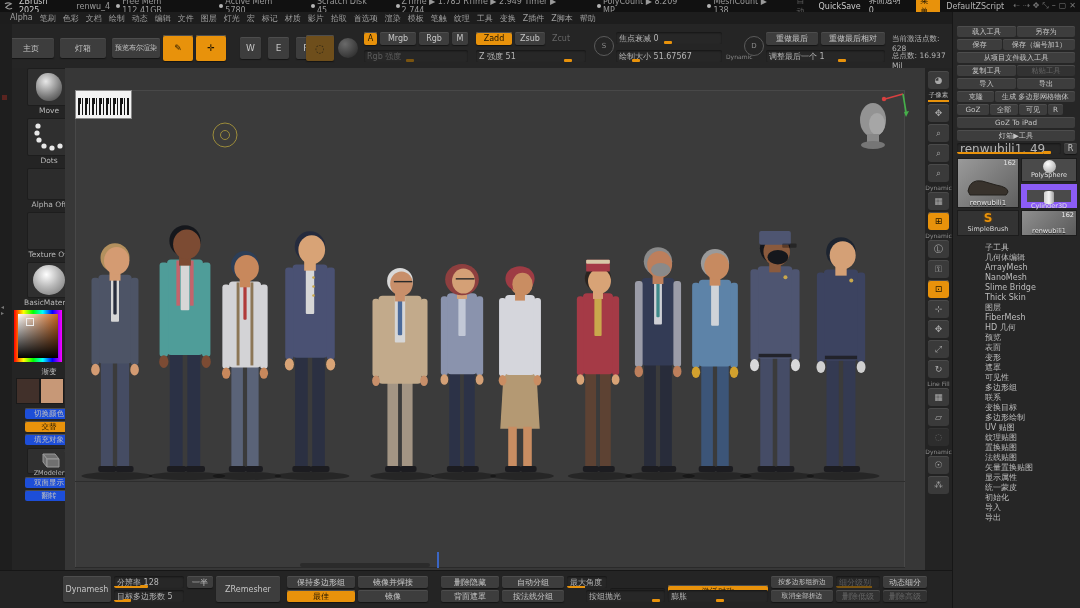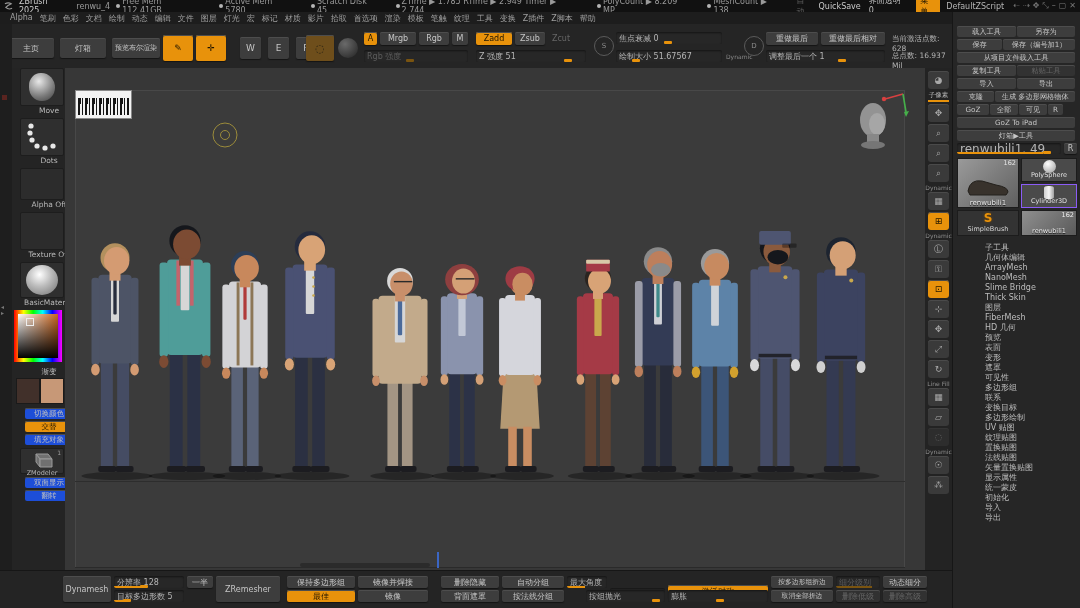--- a/index.html
+++ b/index.html
@@ -21,21 +21,21 @@
     white-space:nowrap;overflow:hidden;}
   .btn.on{background:#e8920b;color:#201500;}
   .btn.dim{color:#666;background:#313131;}
   .txtdim{color:#5f5f5f;}
   .sl{position:absolute;background:#272727;border-radius:2px;color:#b5b5b5;font-size:8px;
     display:flex;align-items:center;padding:0 3px;box-sizing:border-box;box-shadow:inset 0 1px 2px #151515;white-space:nowrap;overflow:hidden;}
   .sl .fill{position:absolute;left:0;bottom:0;height:2px;background:#e8920b;}
   .sl .nub{position:absolute;bottom:0;width:8px;height:3px;background:#e8920b;border-radius:1px;}
   .sl.dimmed{color:#5c5c5c;}
   .sl.dimmed .fill,.sl.dimmed .nub{background:#7a5410;}
-  .thumb{position:absolute;left:8px;width:44px;background:#2f2f2f;border:1px solid #1d1d1d;border-radius:2px;box-sizing:border-box;}
+  .thumb{position:absolute;left:15px;width:44px;background:#2f2f2f;border:1px solid #1d1d1d;border-radius:2px;box-sizing:border-box;}
   .thumblabel{position:absolute;left:12px;width:50px;text-align:center;font-size:7.5px;color:#b9b9b9;}
   .shelfbtn{position:absolute;left:13px;width:48px;height:11px;background:#1d4ed8;border-radius:2px;
     font-size:7.5px;color:#c0c0c0;display:flex;align-items:center;justify-content:center;box-shadow:inset 0 1px 0 #4b4b4b;}
   .stripbox{width:21px;height:18px;background:#3a3a3a;border-radius:3px;margin:1px 0;color:#a8a8a8;
     font-size:9px;display:flex;align-items:center;justify-content:center;box-shadow:inset 0 1px 0 #4a4a4a;}
   .stripbox.on{background:#e8920b;color:#241800;}
   .stripbox.dm{opacity:.45;}
   .striplabel{font-size:6px;color:#8d8d8d;margin-top:1px;line-height:7px;}
   .prow{display:flex;gap:1px;margin:0 2px 2px 2px;}
   .pbtn{height:11px;background:#3d3d3d;border-radius:2px;font-size:7.2px;color:#c6c6c6;
@@ -590,21 +590,21 @@
     <svg width="60" height="36" style="margin-top:6px;">
         <path d="M10,26 Q12,14 24,16 L38,20 Q50,22 50,27 L48,30 L12,30 Z" fill="#38322c" stroke="#23201c"></path>
       </svg>
     <div style="position:absolute;left:0;right:0;bottom:0;text-align:center;font-size:7px;color:#f0f0f0;text-shadow:0 1px 1px #000;">renwubili1</div>
   </div>
 
   <div style="position:absolute;left:68px;top:146px;width:56px;height:24px;background:#4a4a4a;border:1px solid #1c1c1c;box-sizing:border-box;text-align:center;">
     <div style="width:13px;height:13px;margin:1px auto 0;border-radius:50%;background:radial-gradient(circle at 38% 30%,#fff,#9a9a9a);"></div>
     <div style="font-size:6.5px;color:#e0e0e0;margin-top:-2px;">PolySphere</div>
   </div>
-  <div style="position:absolute;left:68px;top:172px;width:56px;height:24px;background:#4a4a4a;border:1px solid #8b5cf6;box-sizing:border-box;text-align:center;">
+  <div style="position:absolute;left:68px;top:172px;width:56px;height:24px;background:#4a4a4a;border:6px solid #8b5cf6;box-sizing:border-box;text-align:center;">
     <div style="width:10px;height:13px;margin:1px auto 0;border-radius:4px/2px;background:linear-gradient(90deg,#cfcfcf,#f5f5f5,#9f9f9f);"></div>
     <div style="font-size:6.5px;color:#e0e0e0;margin-top:-2px;">Cylinder3D</div>
   </div>
 
   <div style="position:absolute;left:4px;top:198px;width:62px;height:26px;background:#333;border:1px solid #1c1c1c;box-sizing:border-box;text-align:center;">
     <div style="font-size:12px;font-weight:bold;color:#e8920b;line-height:14px;text-shadow:0 0 3px #7a4a00;">S</div>
     <div style="font-size:6.5px;color:#d5d5d5;">SimpleBrush</div>
   </div>
   <div style="position:absolute;left:68px;top:198px;width:56px;height:26px;background:linear-gradient(135deg,#8f8f8f,#5a5a5a);border:1px solid #1c1c1c;box-sizing:border-box;text-align:center;">
     <span style="position:absolute;right:2px;top:0;font-size:6.5px;color:#eee;">162</span>

